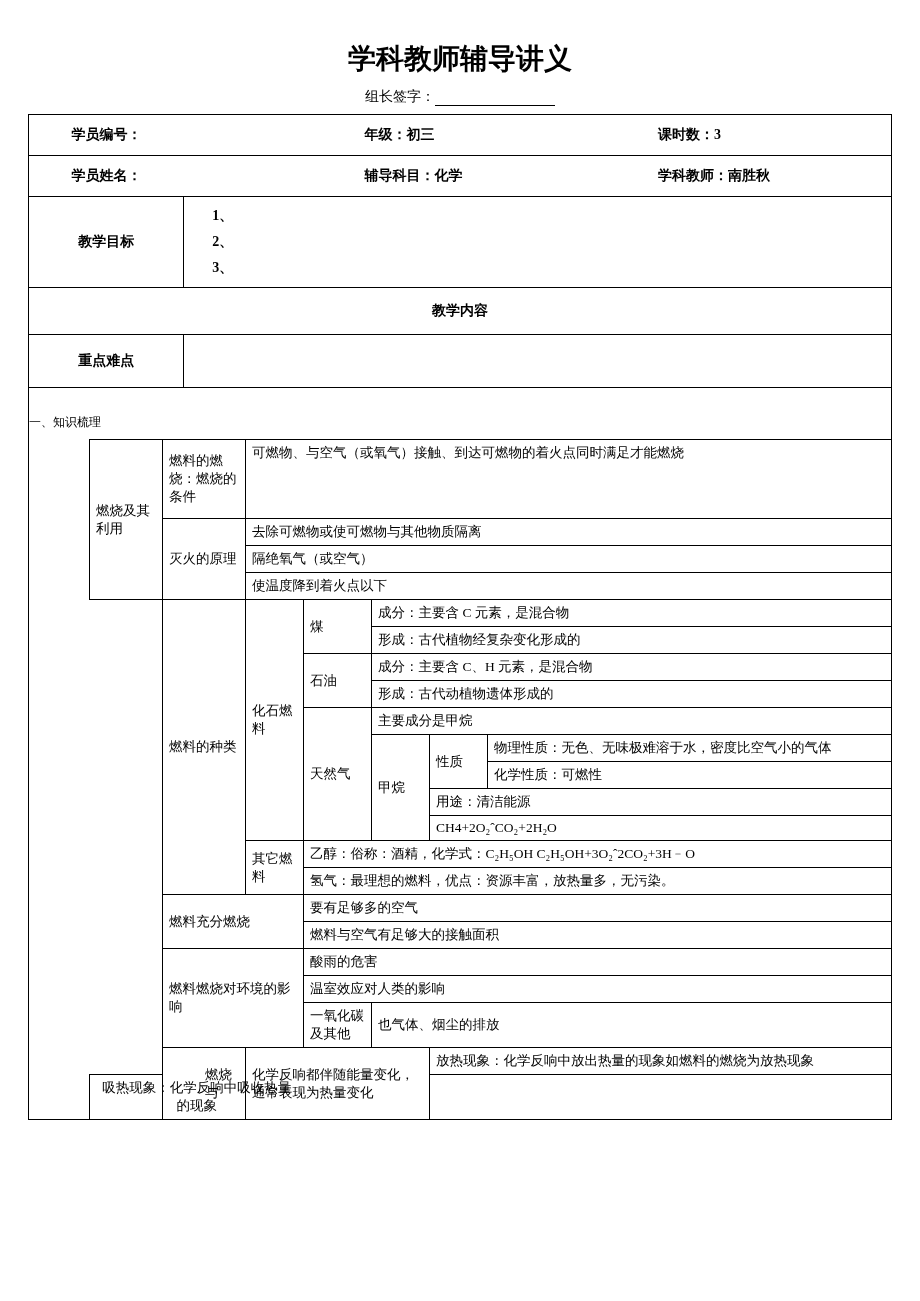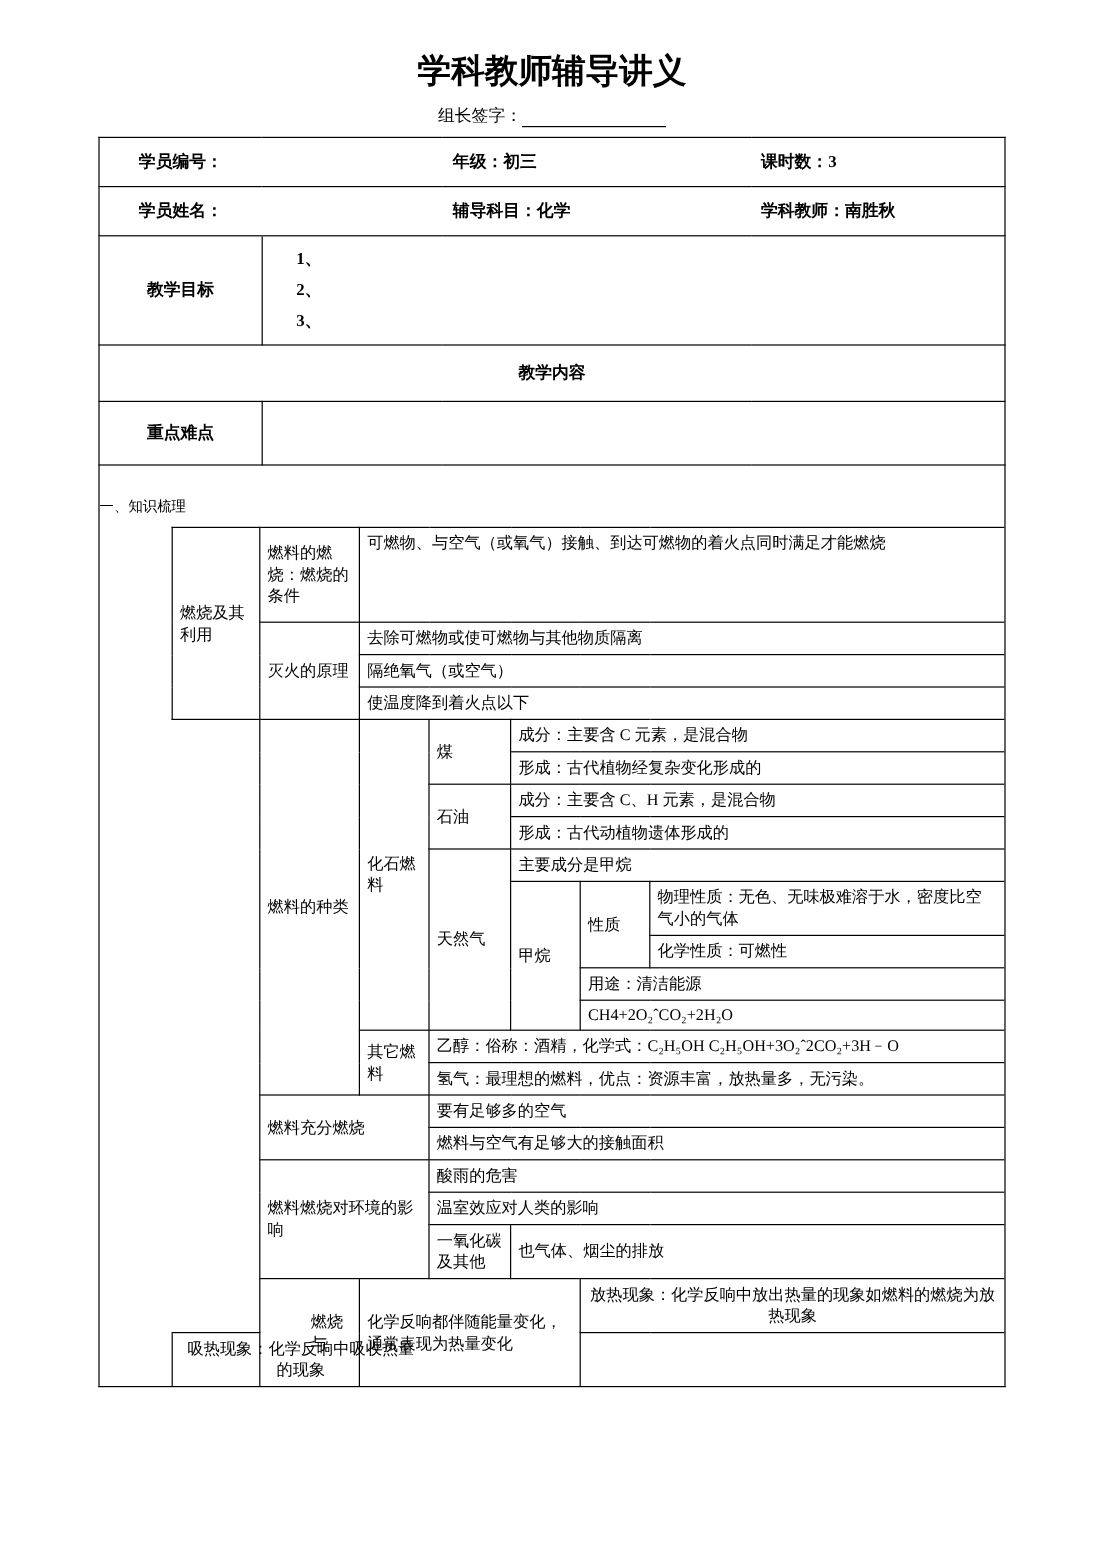--- a/index.html
+++ b/index.html
@@ -4,21 +4,21 @@
   <style>
     body {
       font-family: "SimSun", "宋体", serif;
       font-size: 14px;
       margin: 0;
       padding: 40px 20px;
       background: #fff;
       color: #000;
     }
     .page {
-      width: 756px;
+      width: 864px;
       margin: 0 auto;
     }
     .title {
       text-align: center;
       font-size: 28px;
       font-weight: bold;
       margin-bottom: 10px;
       font-family: "SimSun", "宋体", serif;
     }
     .subtitle {
@@ -196,21 +196,21 @@
         <td colspan="4" style="border-right:none;">温室效应对人类的影响</td>
       </tr>
       <tr>
         <td>一氧化碳及其他</td>
         <td colspan="3" style="border-right:none;">也气体、烟尘的排放</td>
       </tr>
 
       <tr>
         <td rowspan="2" style="border-bottom:none;padding-left:42px;">燃烧与</td>
         <td rowspan="2" colspan="3" style="border-bottom:none;">化学反响都伴随能量变化，通常表现为热量变化</td>
-        <td colspan="3" style="border-right:none;text-align:center;">放热现象：化学反响中放出热量的现象如燃料的燃烧为放热现象</td>
+        <td colspan="3" style="border-right:none;">放热现象：化学反响中放出热量的现象如燃料的燃烧为放热现象</td>
       </tr>
       <tr>
         <td colspan="3" style="border-right:none; border-bottom:none;text-align:center;">吸热现象：化学反响中吸收热量的现象</td>
       </tr>
 
     </tbody>
       </table>
   </div>
 </div>
 

